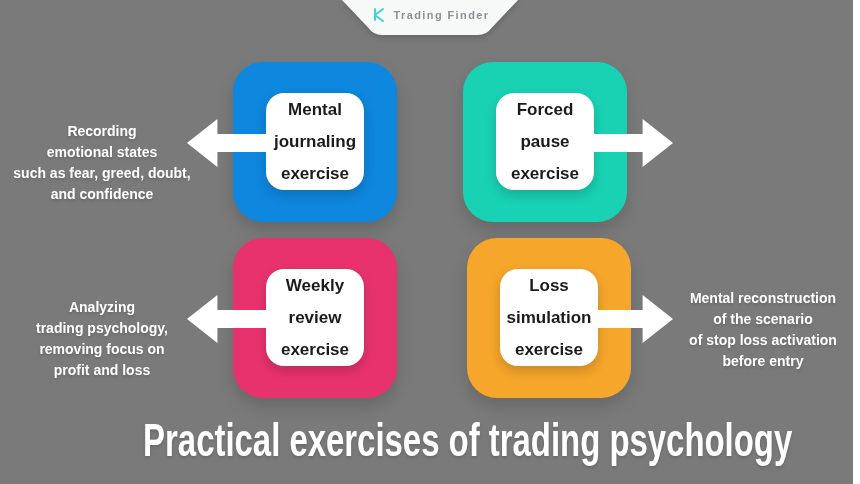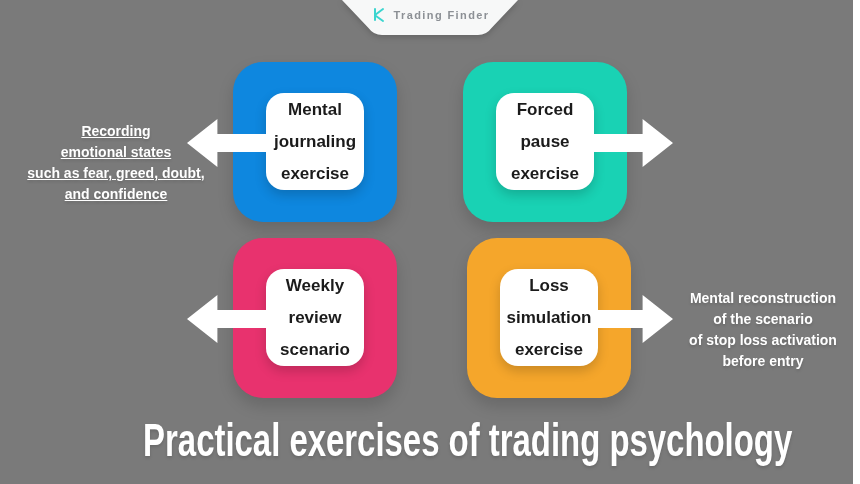--- a/index.html
+++ b/index.html
@@ -85,21 +85,21 @@
     position: absolute;
     width: 190px;
     font-size: 14px;
     line-height: 21px;
     font-weight: bold;
     color: #ffffff;
     text-align: center;
     white-space: pre-line;
     text-shadow: 0 2px 3px rgba(0,0,0,0.15);
   }
-  .ds-0 { left: 21px;   top: 121px; text-decoration: underline; }
+  .ds-0 { left: 7px;   top: 121px; }
   .ds-1 { left: 668px; top: 110px; }
   .ds-2 { left: 7px;   top: 297px; }
   .ds-3 { left: 668px; top: 288px; }
 
   
   .title {
     position: absolute;
     left: 4px; right: 0; top: 413px;
     text-align: right;
   }
@@ -155,24 +155,28 @@
 pause
 exercise</div>
     </div>
   </div>
   <div class="arrow right ar-1"></div>
 
   <div class="square sq-2" style="background: rgb(232, 50, 110);">
     <div class="card">
       <div class="card-label">Weekly
 review
-scenario</div>
+exercise</div>
     </div>
   </div>
   <div class="arrow left ar-2"></div>
+  <div class="desc ds-2">Analyzing
+trading psychology,
+removing focus on
+profit and loss</div>
 
   <div class="square sq-3" style="background: rgb(245, 166, 43);">
     <div class="card">
       <div class="card-label">Loss
 simulation
 exercise</div>
     </div>
   </div>
   <div class="arrow right ar-3"></div>
   <div class="desc ds-3">Mental reconstruction

